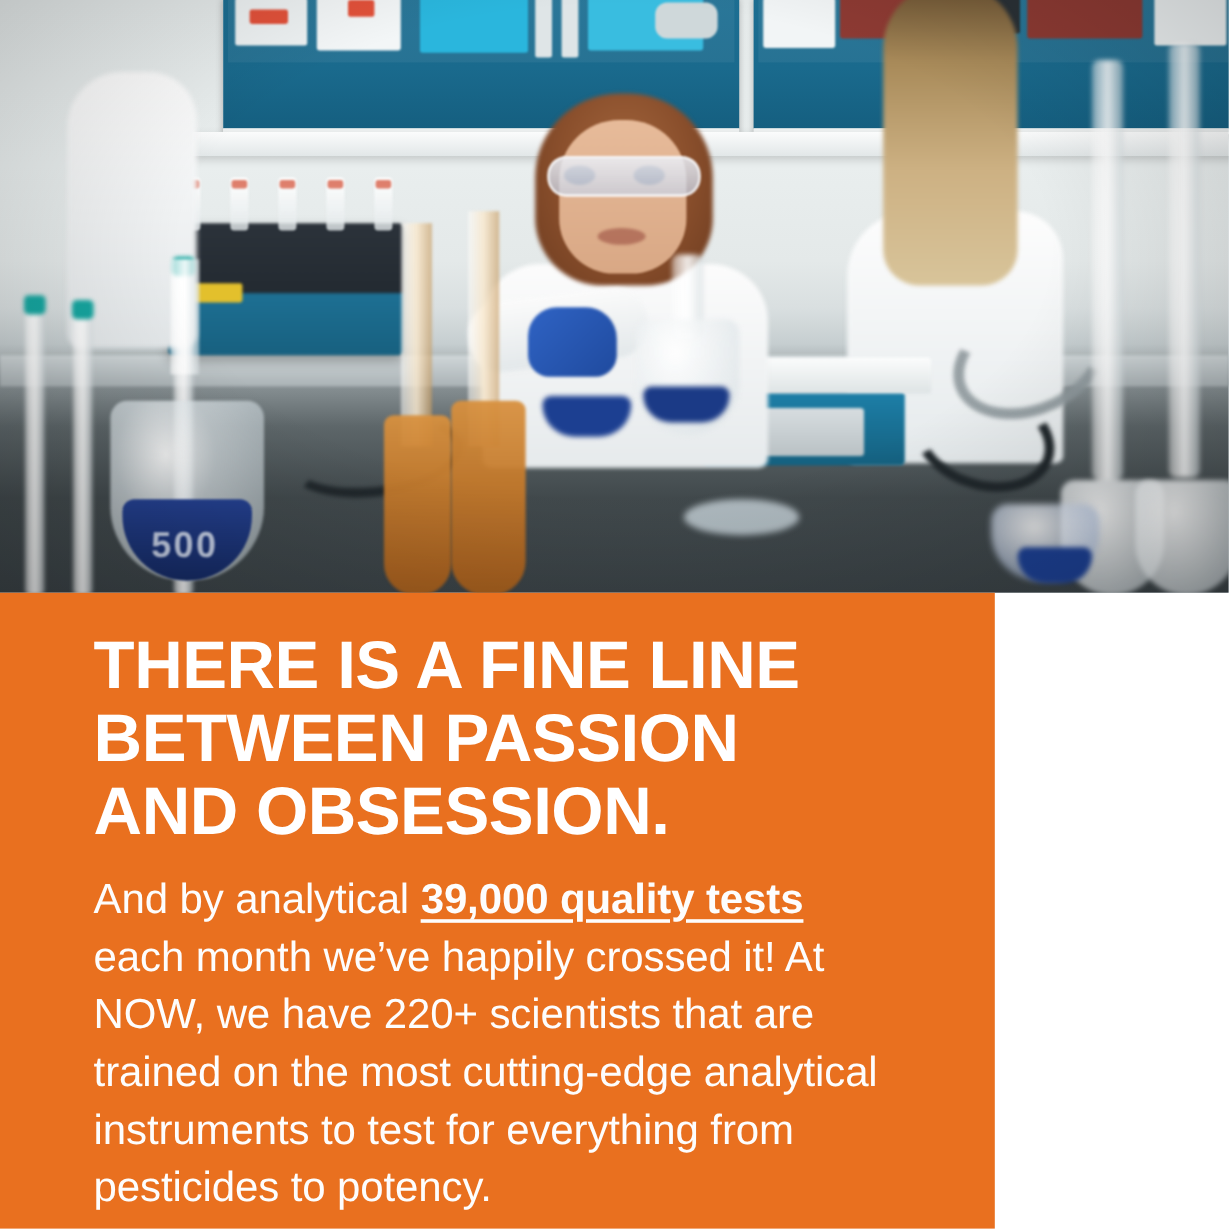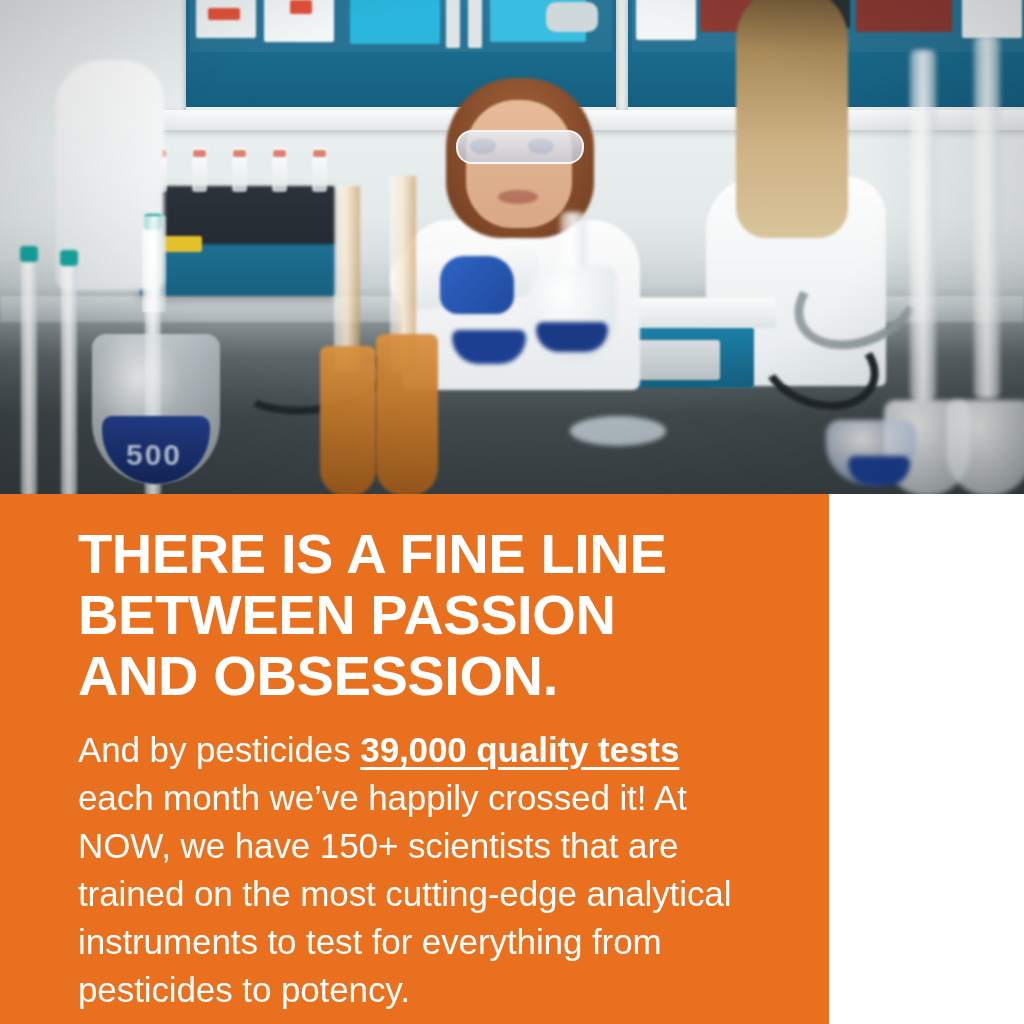--- a/index.html
+++ b/index.html
@@ -423,17 +423,17 @@
   </div>
 
   <div class="panel">
 
     <div class="headline">
       <span class="hl-line">THERE IS A FINE LINE</span>
       <span class="hl-line">BETWEEN PASSION</span>
       <span class="hl-line">AND OBSESSION.</span>
     </div>
 
-    <p class="body-copy"><span>And by pesticides </span><span class="hl-strong">39,000 quality tests</span><span> each month we’ve happily crossed it! At NOW, we have 150+ scientists that are trained on the most cutting-edge analytical instruments to test for everything from pesticides to potency.</span></p>
+    <p class="body-copy"><span>And by analytical </span><span class="hl-strong">39,000 quality tests</span><span> each month we’ve happily crossed it! At NOW, we have 220+ scientists that are trained on the most cutting-edge analytical instruments to test for everything from pesticides to potency.</span></p>
 
   </div>
 
 </div>
 
 </body></html>

